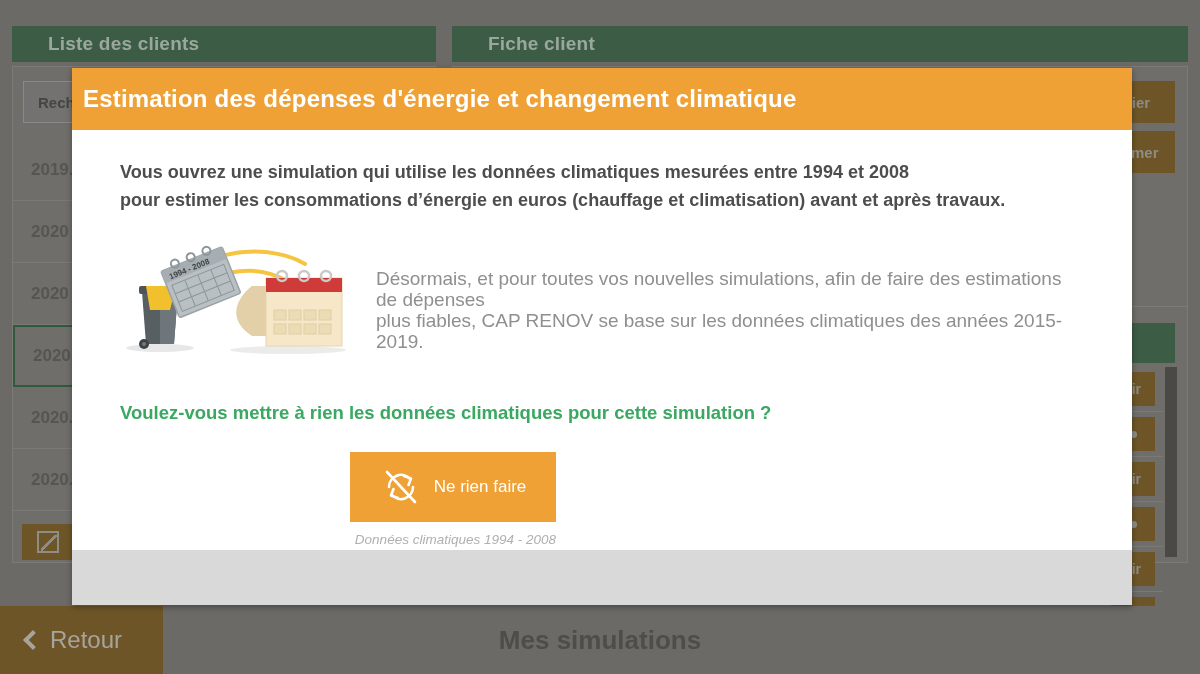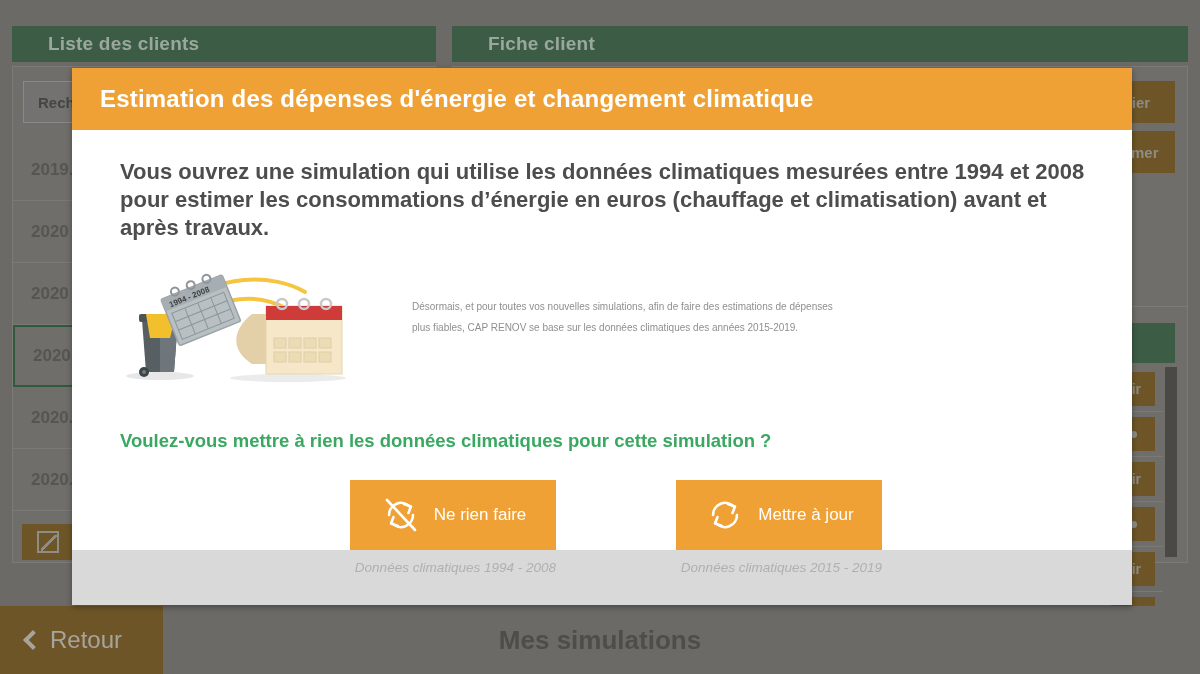--- a/index.html
+++ b/index.html
@@ -175,46 +175,46 @@
     position: absolute;
     left: 72px; top: 68px;
     width: 1060px; height: 537px;
     background: #ffffff;
     box-shadow: 0 2px 6px rgba(0,0,0,.35);
   }
   #modal-header {
     height: 62px;
     background: #efa135;
     display: flex; align-items: center;
-    padding-left: 28px;
+    padding-left: 11px;
   }
   #modal-title {
     color: #ffffff; font-size: 24px; font-weight: bold;
     letter-spacing: .2px;
   }
   #modal-body {
     height: 420px;
     padding: 28px 40px 0 48px;
     position: relative;
   }
   .intro-line {
     color: #4d4d4d;
-    font-size: 22px;
+    font-size: 18px;
     font-weight: bold;
     line-height: 28px;
   }
 
   #illus-row {
     display: flex; align-items: flex-start;
     margin-top: 26px;
   }
   #illustration { width: 232px; height: 118px; flex: none; }
   #illus-text {
-    margin-left: 60px; margin-top: 28px;
-    color: #8f8f8f; font-size: 10px; line-height: 21px;
+    margin-left: 24px; margin-top: 28px;
+    color: #8f8f8f; font-size: 19px; line-height: 21px;
     max-width: 690px;
   }
 
   #question {
     margin-top: 44px;
     color: #3aa861;
     font-size: 18.5px; font-weight: bold;
   }
 
   #choices {
@@ -449,29 +449,17 @@
             <path d="M33 21 A12 12 0 0 1 12 29" stroke="#ffffff" stroke-width="2.6" fill="none" stroke-linecap="round"></path>
             <path d="M24 10 L31 12.5 L28.5 19" stroke="#ffffff" stroke-width="2.6" fill="none" stroke-linecap="round" stroke-linejoin="round"></path>
             <path d="M18 32 L11 29.5 L13.5 23" stroke="#ffffff" stroke-width="2.6" fill="none" stroke-linecap="round" stroke-linejoin="round"></path>
             <line x1="7" y1="6" x2="35" y2="36" stroke="#ffffff" stroke-width="2.6" stroke-linecap="round"></line>
           </svg>
           <span class="choice-label">Ne rien faire</span>
         </div>
         <div class="choice-caption">Données climatiques 1994 - 2008</div>
       </div>
 
-      <div class="choice">
-        <div class="choice-btn">
-          <svg width="42" height="42" viewBox="0 0 42 42">
-            <path d="M9 21 A12 12 0 0 1 30 13" stroke="#ffffff" stroke-width="2.6" fill="none" stroke-linecap="round"></path>
-            <path d="M33 21 A12 12 0 0 1 12 29" stroke="#ffffff" stroke-width="2.6" fill="none" stroke-linecap="round"></path>
-            <path d="M24 10 L31 12.5 L28.5 19" stroke="#ffffff" stroke-width="2.6" fill="none" stroke-linecap="round" stroke-linejoin="round"></path>
-            <path d="M18 32 L11 29.5 L13.5 23" stroke="#ffffff" stroke-width="2.6" fill="none" stroke-linecap="round" stroke-linejoin="round"></path>
-          </svg>
-          <span class="choice-label">Mettre à jour</span>
-        </div>
-        <div class="choice-caption">Données climatiques 2015 - 2019</div>
-      </div>
     </div>
   </div>
 
   <div id="modal-footer"></div>
 </div>
 
 </body></html>

